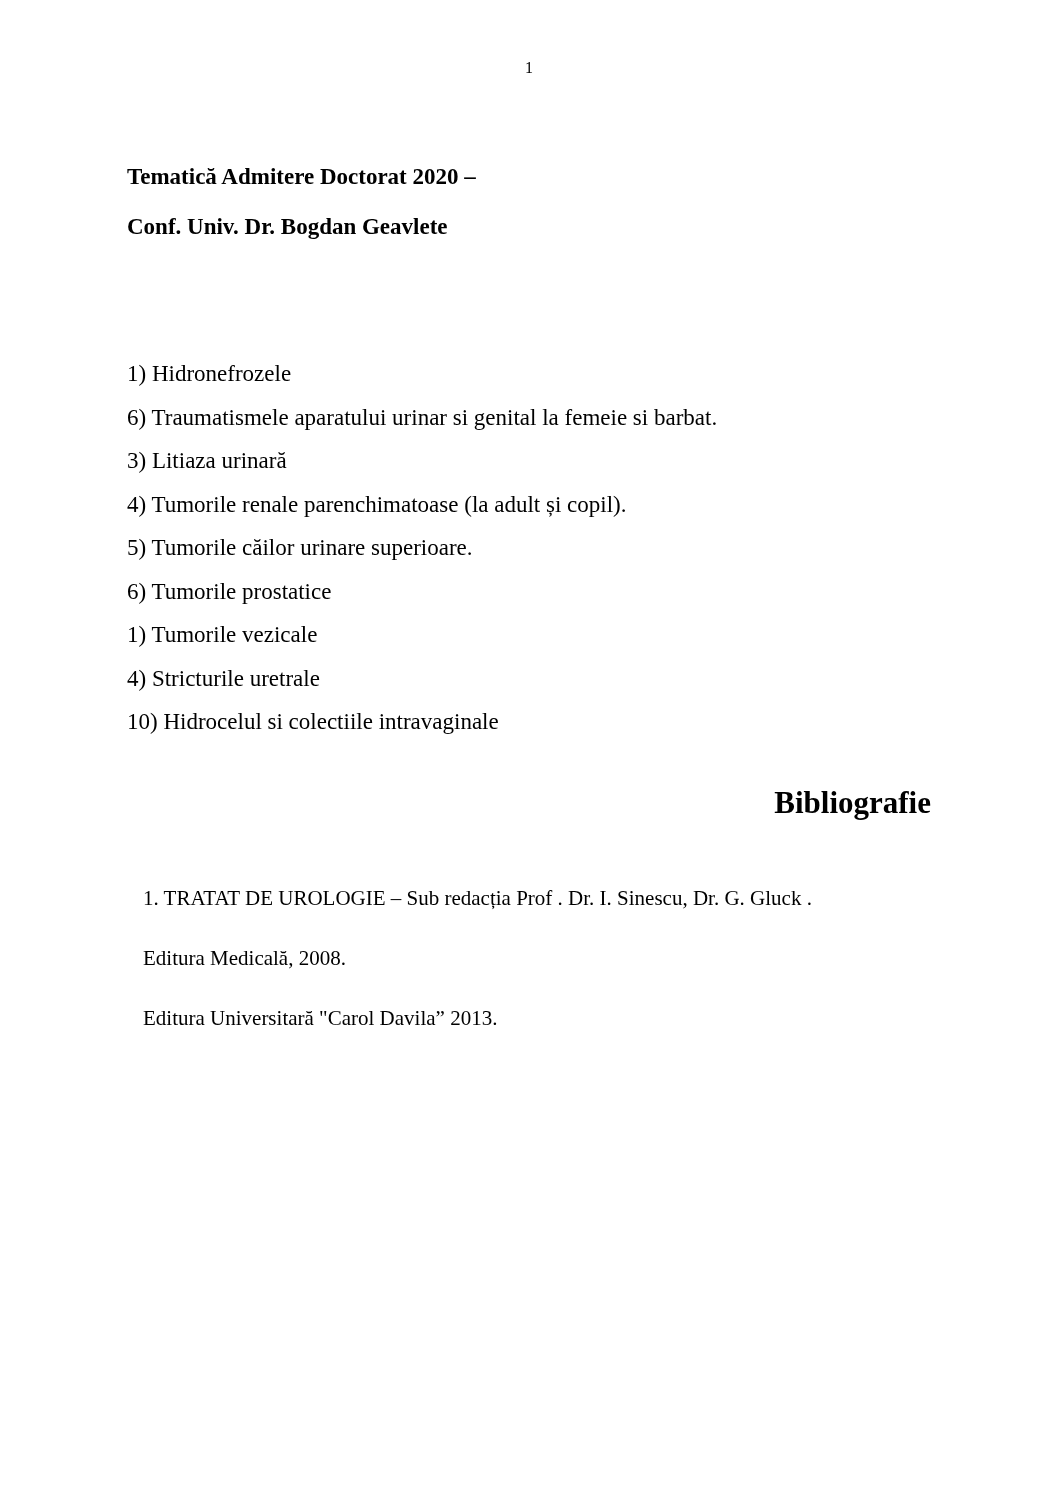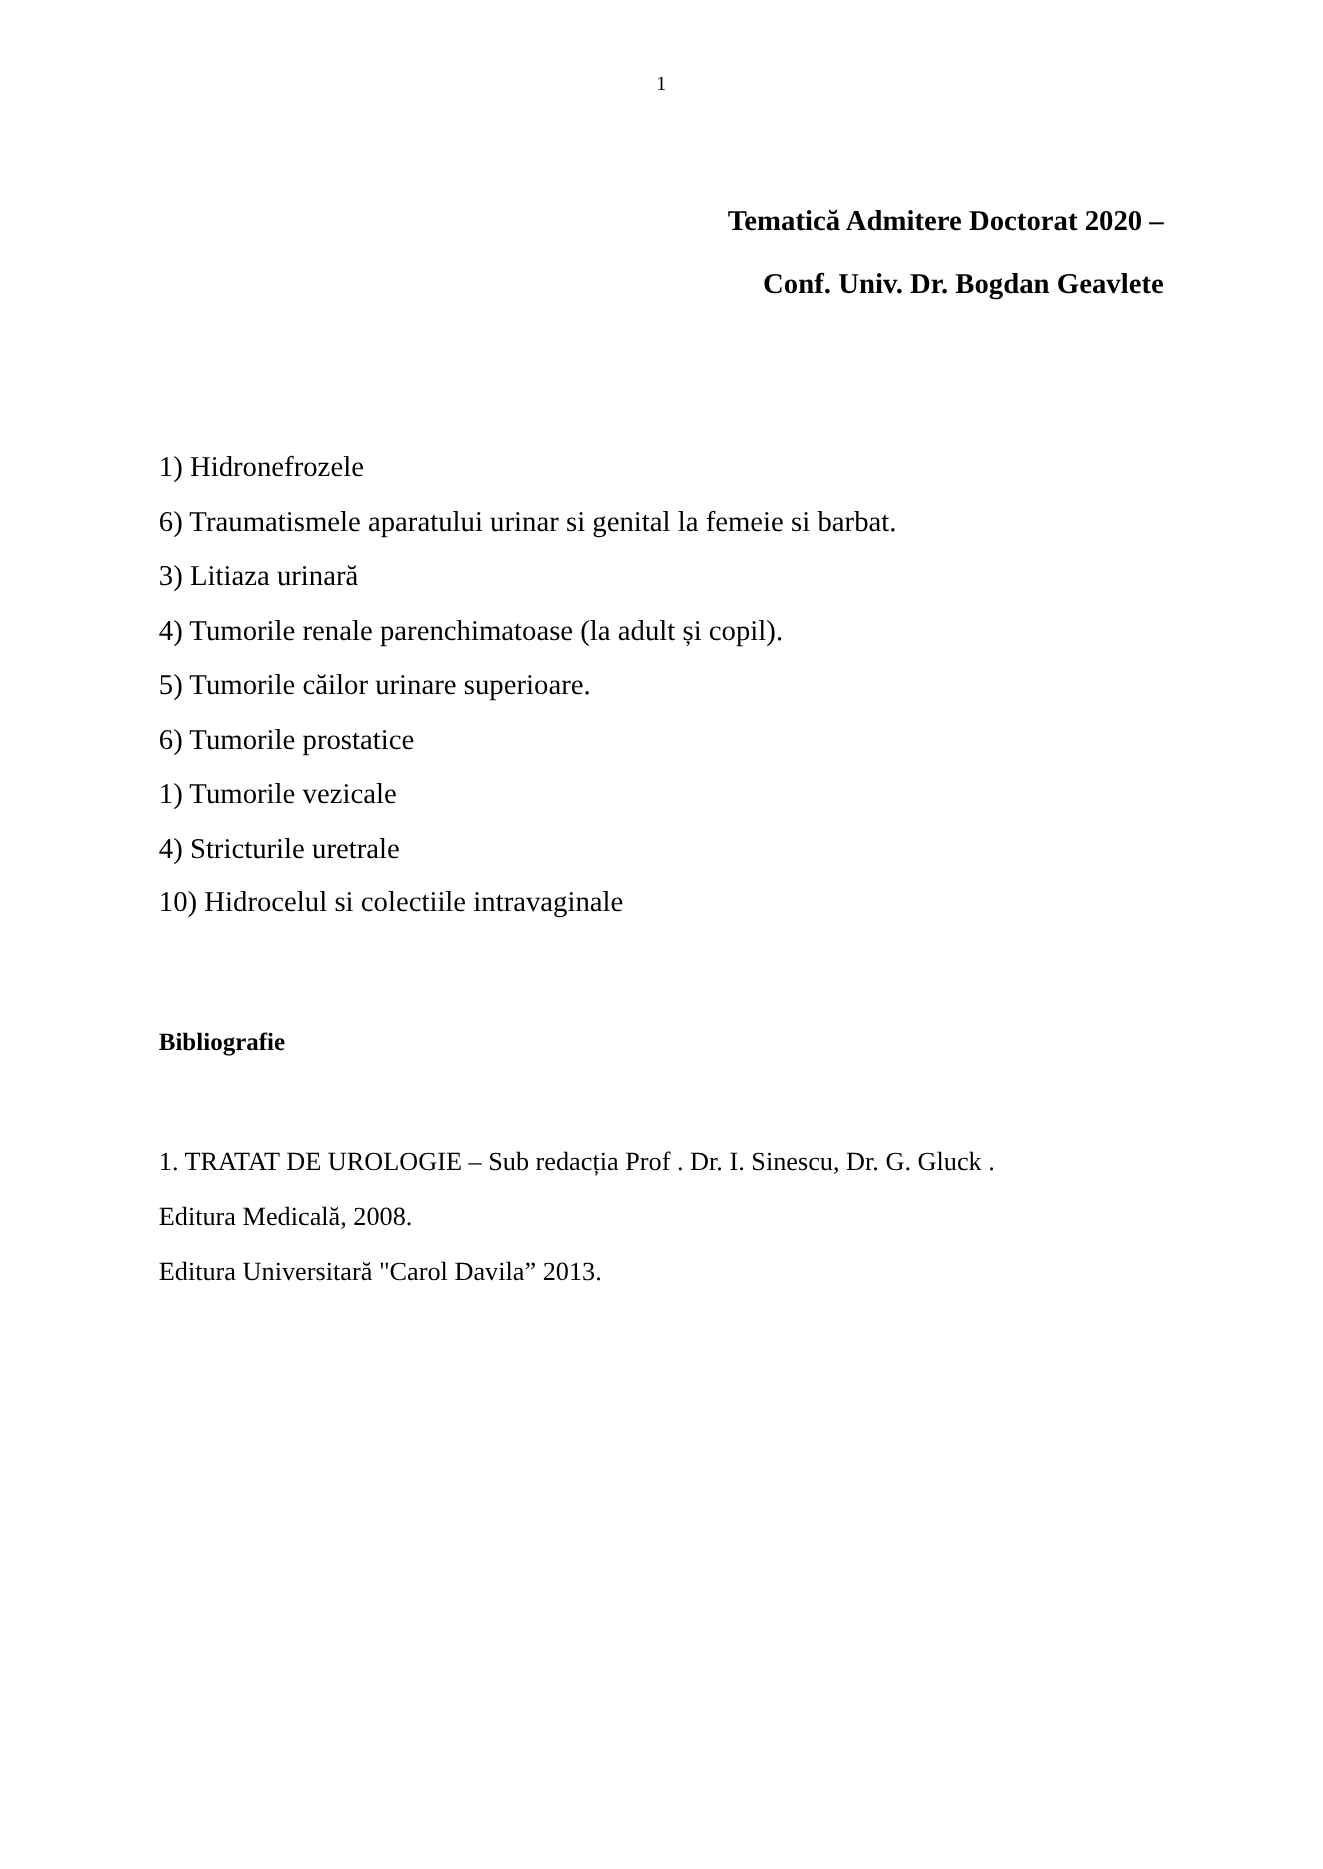--- a/index.html
+++ b/index.html
@@ -19,49 +19,49 @@
     padding: 58px 127px 0 127px;
     overflow: hidden;
   }
   .page-number {
     text-align: center;
     font-size: 16px;
     line-height: 20px;
   }
   .title {
     margin: 74px 0 0 0;
-    text-align: right;
+    text-align: left;
     font-size: 23px;
     font-weight: bold;
     line-height: 50px;
   }
   .title-line {
     display: block;
   }
   .topics {
     margin-top: 100px;
   }
   .topics p {
     margin: 0;
     font-size: 23px;
     line-height: 43.5px;
     white-space: nowrap;
   }
   .bib-heading {
-    margin: 75px 0 0 0;
-    text-align: left;
-    font-size: 20px;
+    margin: 44px 0 0 0;
+    text-align: right;
+    font-size: 31px;
     font-weight: bold;
     line-height: 30px;
   }
   .bibliography {
     margin-top: 58px;
   }
   .bibliography p {
-    margin: 0;
+    margin: 16px;
     font-size: 21px;
     line-height: 44px;
     white-space: nowrap;
   }
 </style>
 </head>
 <body>
 
 <div class="page">
 

